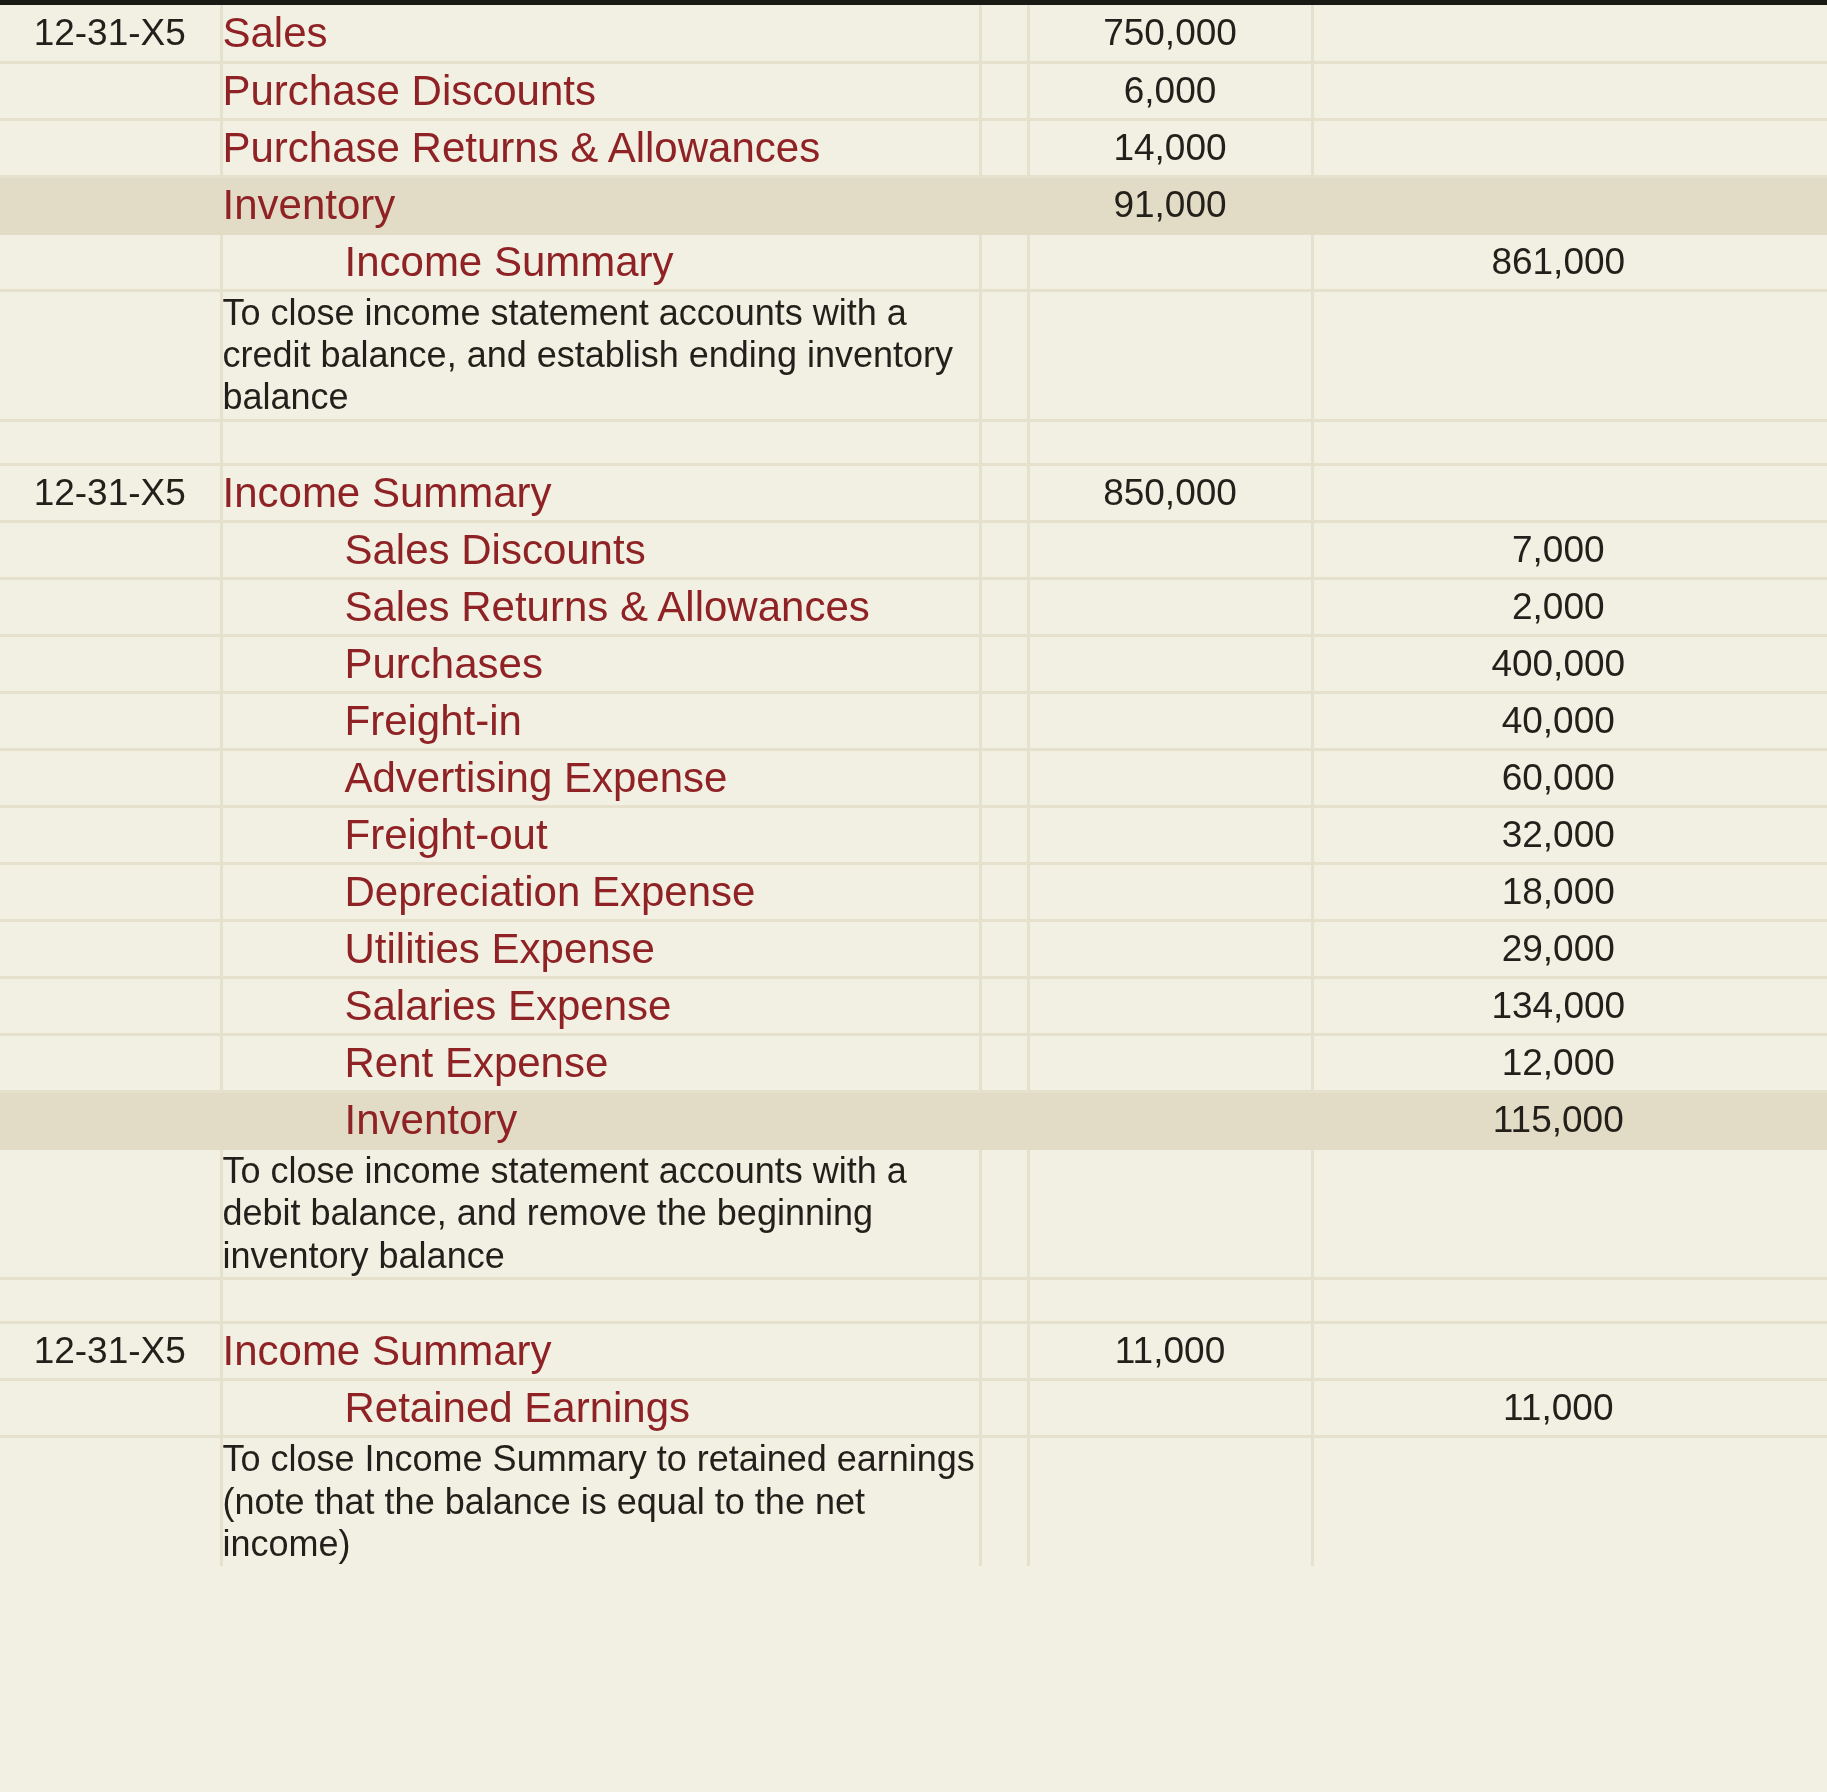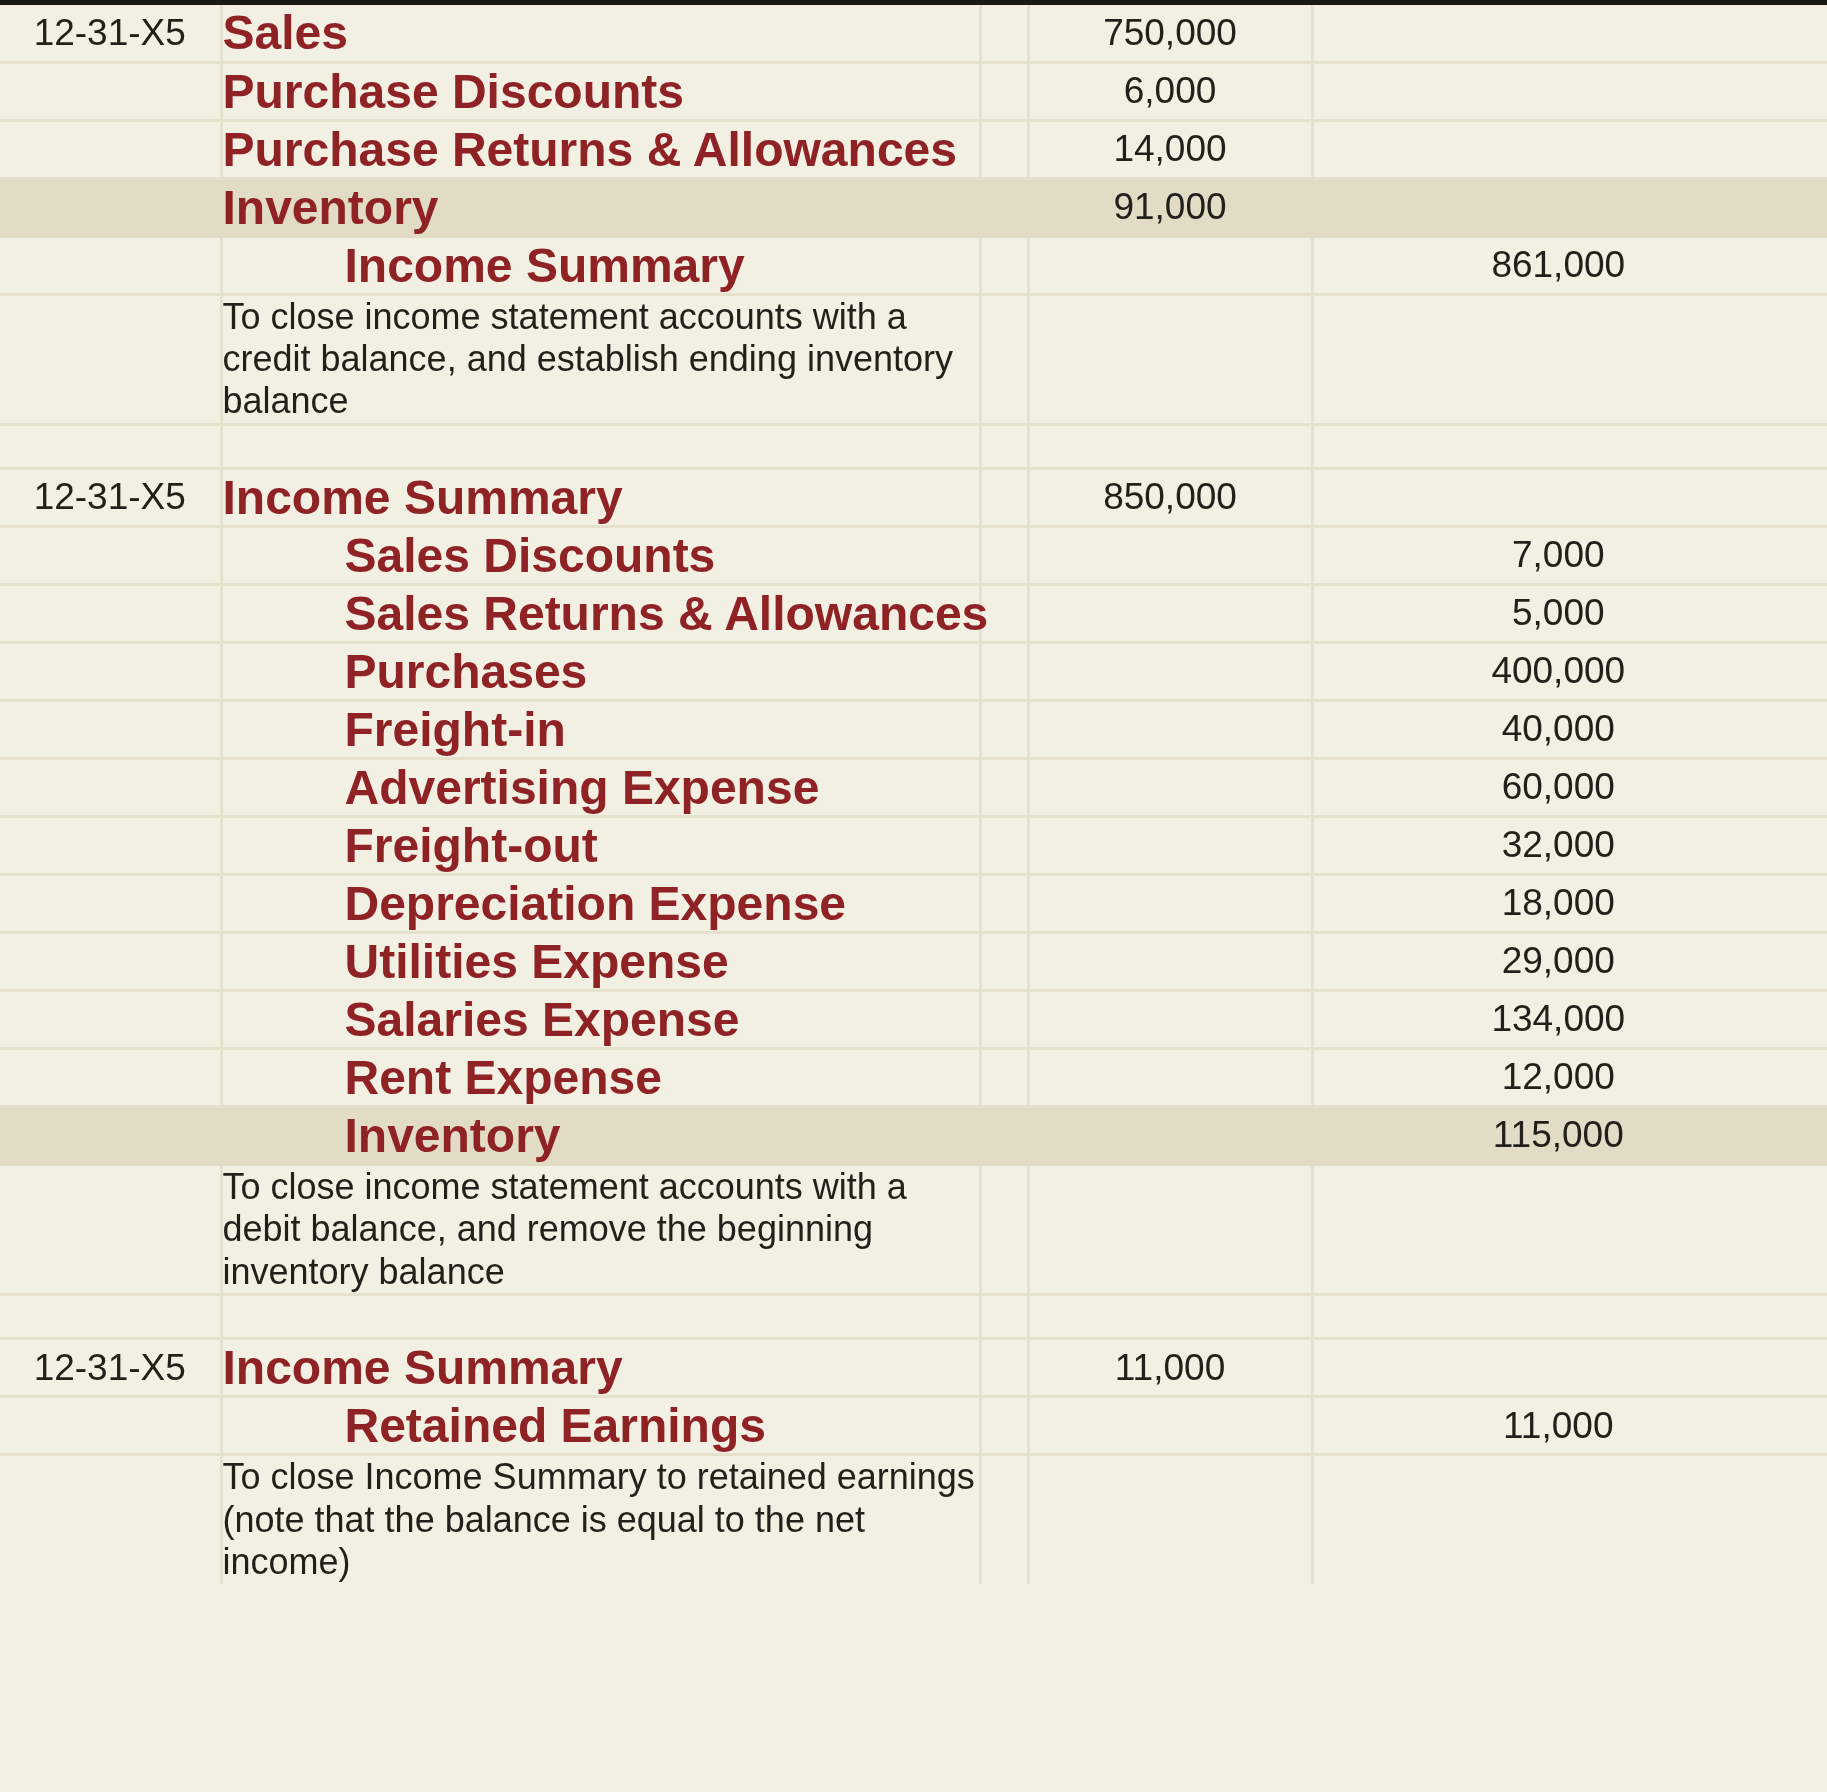--- a/index.html
+++ b/index.html
@@ -48,27 +48,26 @@
 
   td.date {
     text-align: center;
     font-size: 37px;
     color: #231f1a;
     border-right: 3px solid #e6e1cd;
     padding-bottom: 3px;
   }
 
   td.account {
-    font-size: 48px;
+    font-size: 42px;
     color: #8f2225;
     padding-left: 30px;
     padding-bottom: 4px;
     border-right: 3px solid #e6e1cd;
     white-space: nowrap;
-    font-weight: bold;
   }
   td.account.credit-indent { padding-left: 122px; }
 
   td.pr {
     border-right: 3px solid #e6e1cd;
   }
 
   td.amt {
     text-align: center;
     font-size: 37px;
@@ -177,21 +176,21 @@
           <td class="account credit-indent">Sales Discounts</td>
           <td class="pr"></td>
           <td class="amt debit"></td>
           <td class="amt credit">7,000</td>
         </tr>
         <tr class="entry-row">
           <td class="date"></td>
           <td class="account credit-indent">Sales Returns &amp; Allowances</td>
           <td class="pr"></td>
           <td class="amt debit"></td>
-          <td class="amt credit">5,000</td>
+          <td class="amt credit">2,000</td>
         </tr>
         <tr class="entry-row">
           <td class="date"></td>
           <td class="account credit-indent">Purchases</td>
           <td class="pr"></td>
           <td class="amt debit"></td>
           <td class="amt credit">400,000</td>
         </tr>
         <tr class="entry-row">
           <td class="date"></td>

